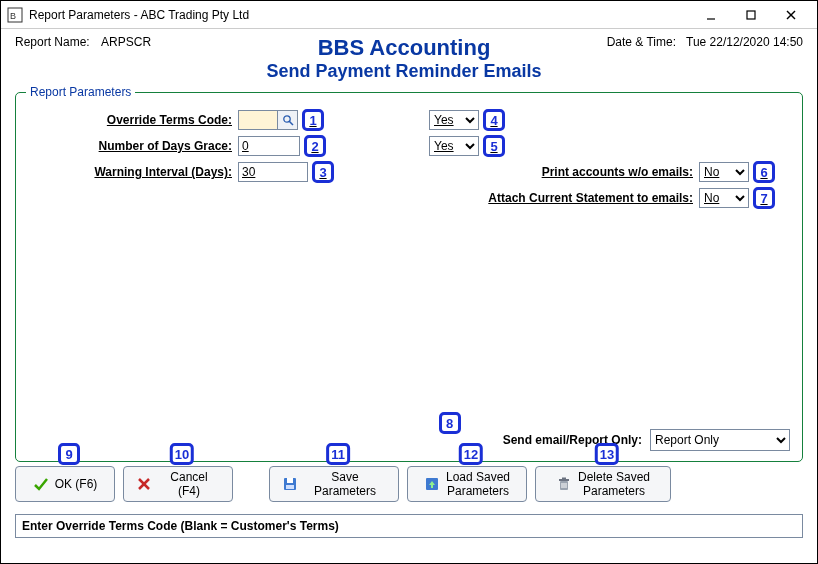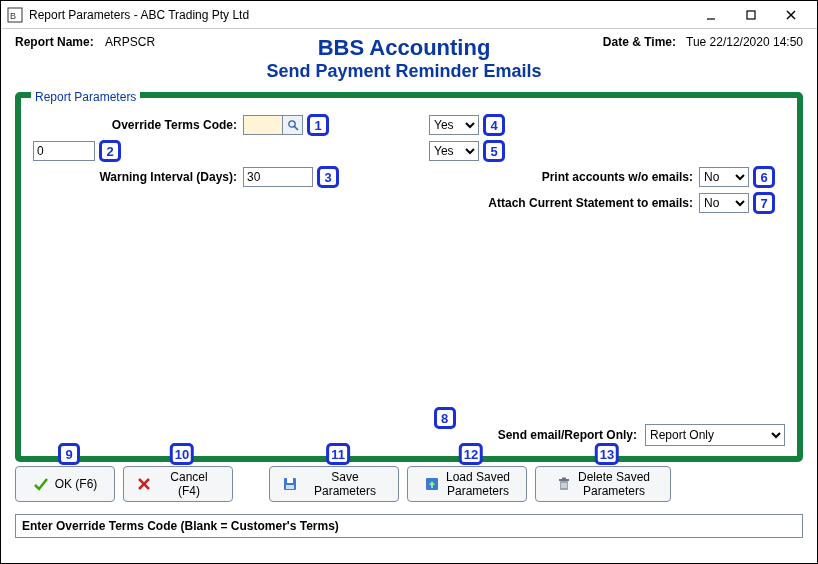--- a/index.html
+++ b/index.html
@@ -36,38 +36,39 @@
     cursor: pointer;
   }
   .header-row {
     display: flex;
     padding: 6px 14px 0 14px;
     align-items: flex-start;
   }
   .header-left { flex: 0 0 220px; }
   .header-center { flex: 1; text-align: center; }
   .header-right { flex: 0 0 230px; text-align: center; display:flex; gap:10px; justify-content:flex-end;}
-  .header-left .lbl, .header-right .lbl { font-weight: bold; }
+  .header-left .lbl, .header-right .lbl { font-weight: normal; }
   .app-title {
     color: #0938a3;
     font-weight: bold;
     font-size: 22px;
   }
   .app-subtitle {
     color: #0938a3;
     font-weight: bold;
     font-size: 18px;
   }
   .fieldset {
     margin: 10px 14px 4px 14px;
-    border: 6px solid #15803d;
+    border: 1px solid #15803d;
     border-radius: 5px;
     padding: 14px 12px 12px 12px;
     position: relative;
     min-height: 370px;
+    text-decoration: underline;
   }
   .fieldset-legend {
     position: absolute;
     top: -8px; left: 10px;
     background: #fff;
     color: #0938a3;
     padding: 0 4px;
     font-size: 12px;
   }
   .params-grid {
@@ -245,20 +246,21 @@
               <svg width="12" height="12" viewBox="0 0 12 12">
                   <circle cx="5" cy="5" r="3.2" fill="none" stroke="#2a5db0" stroke-width="1.3"></circle>
                   <line x1="7.5" y1="7.5" x2="11" y2="11" stroke="#2a5db0" stroke-width="1.5"></line>
                 </svg>
             </span>
           </div>
         </div>
         <span class="marker">1</span>
       </div>
       <div class="form-row">
+        <div class="form-label">Number of Days Grace:</div>
         <input class="input-text" value="0" style="">
         <span class="marker">2</span>
       </div>
       <div class="form-row">
         <div class="form-label">Warning Interval (Days):</div>
         <input class="input-text" style="width: 70px;" value="30">
         <span class="marker">3</span>
       </div>
     </div>
 

